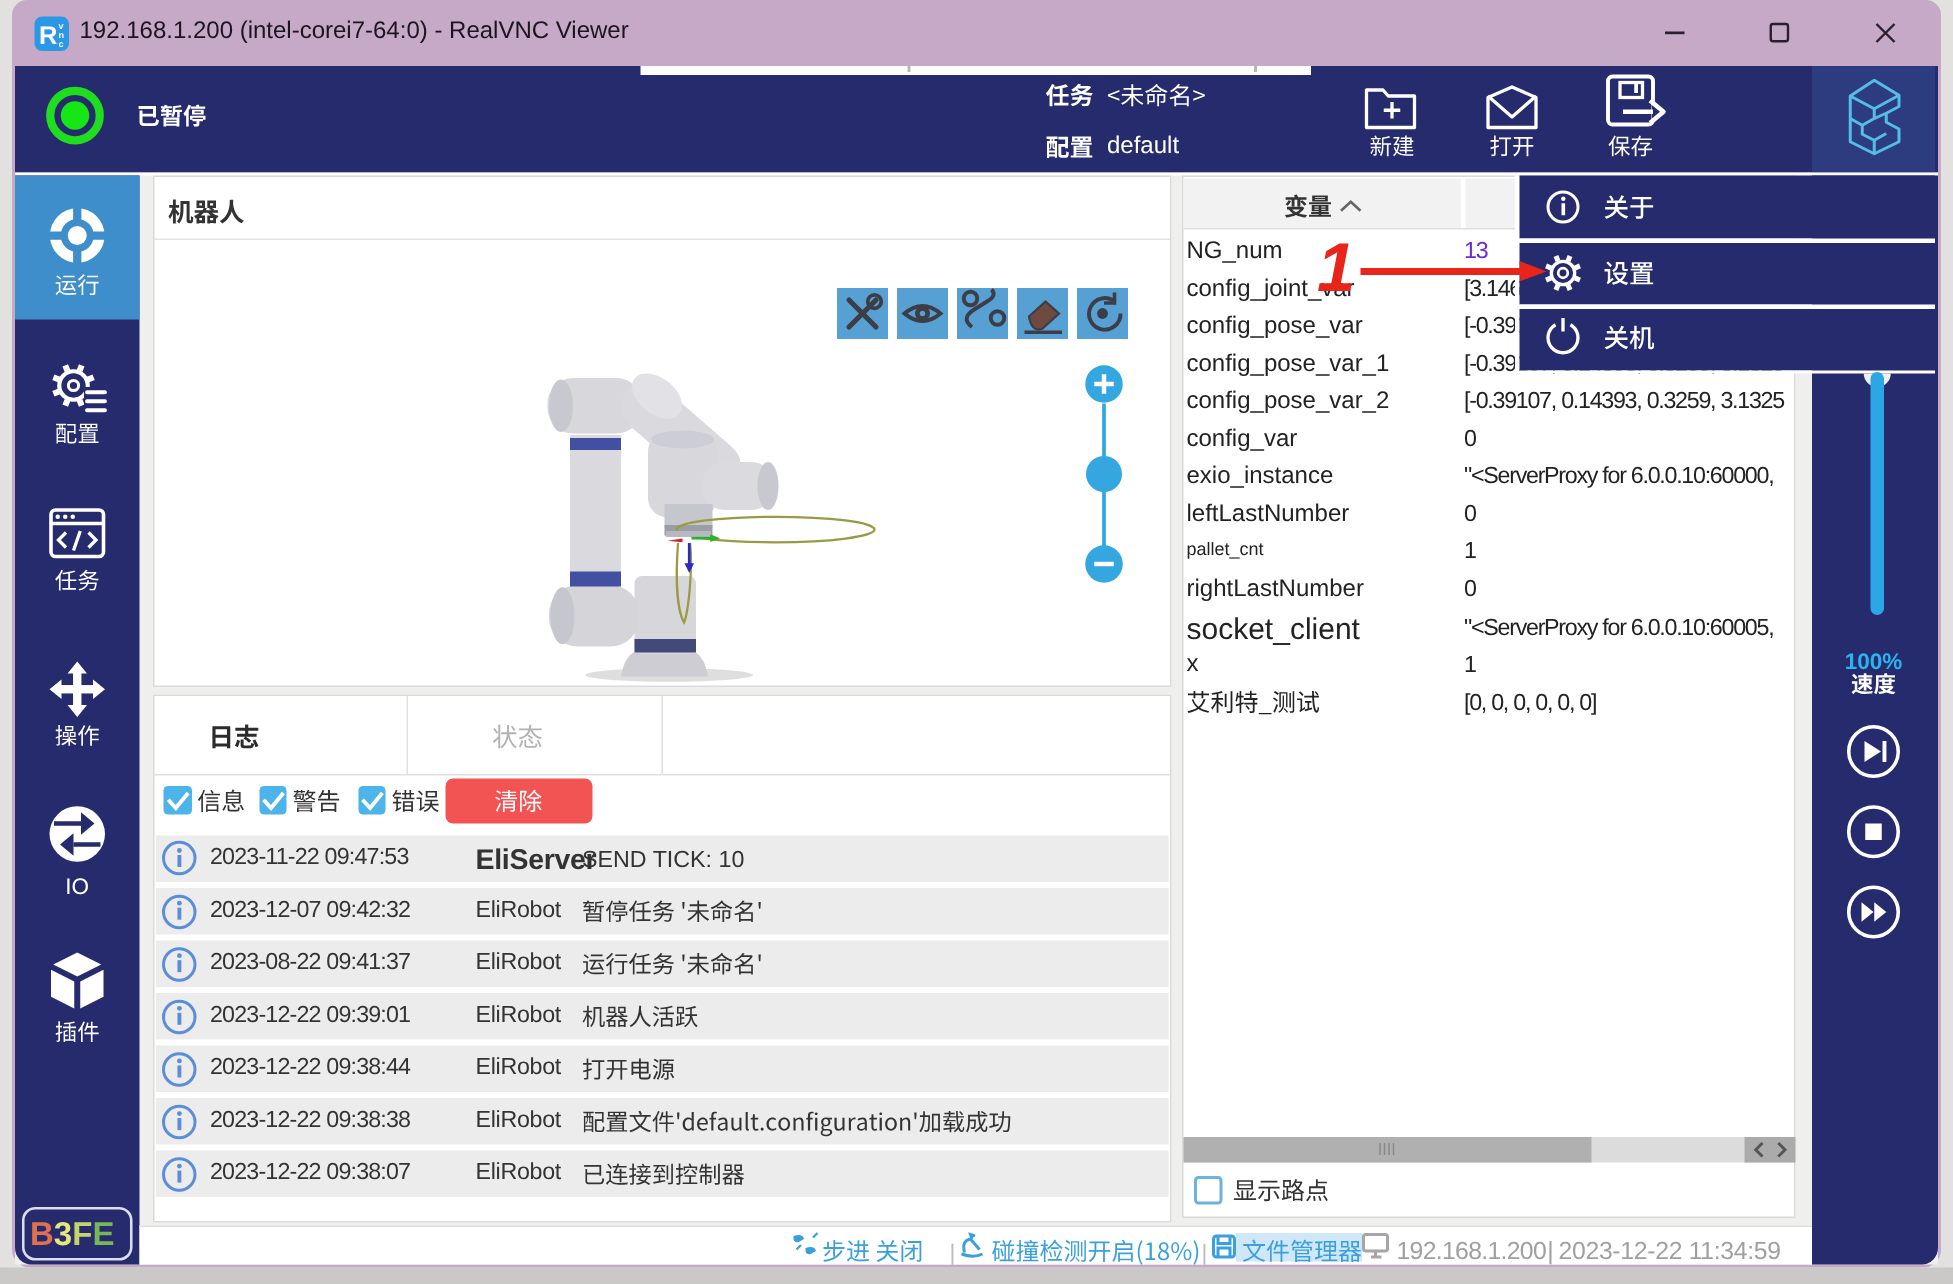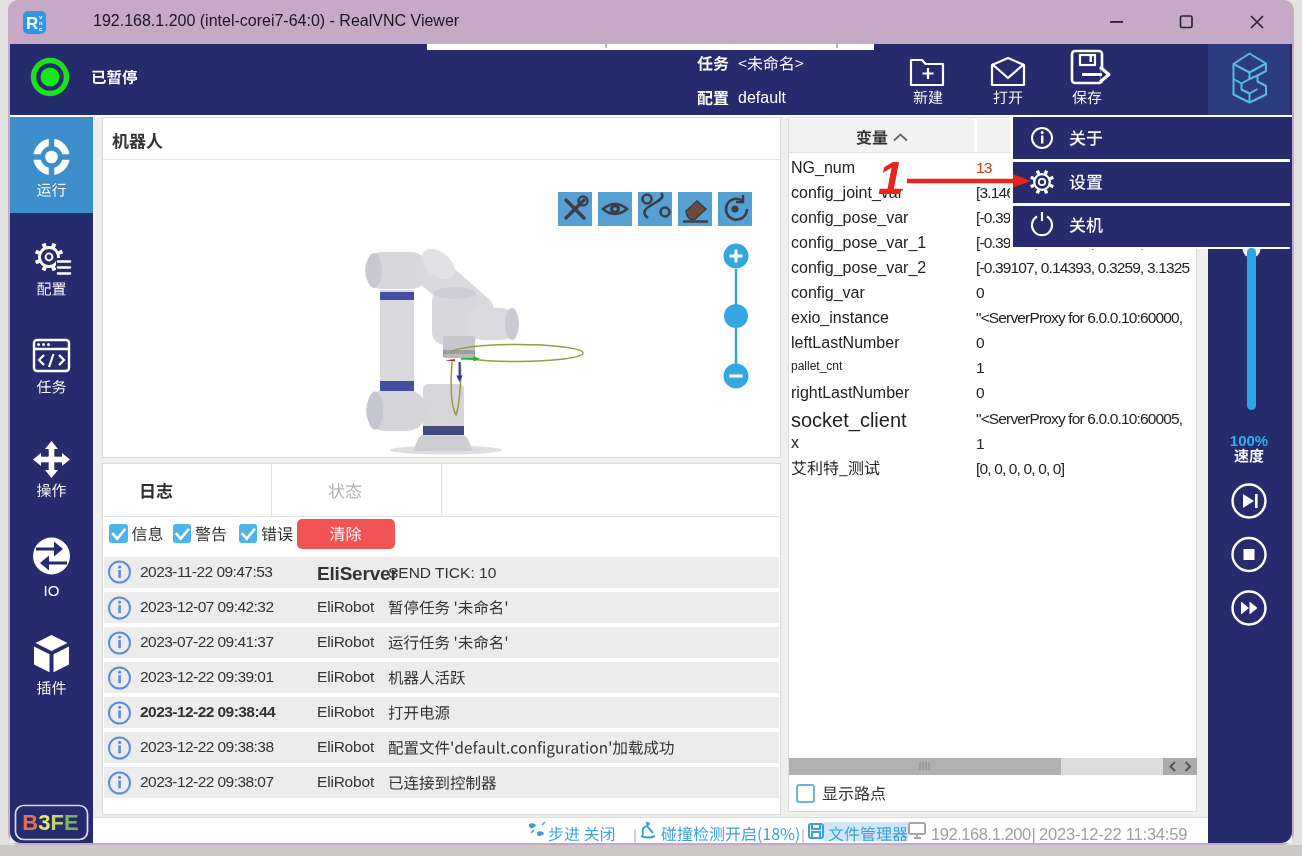--- a/index.html
+++ b/index.html
@@ -46,39 +46,39 @@
 <div class="abs" style="left:789px;top:119px;width:185px;height:33px;background:#f2f2f2"></div>
 <div class="abs" style="left:977px;top:119px;width:219px;height:33px;background:#f2f2f2"></div>
 <div class="abs" style="left:789px;top:151.5px;width:407px;height:1px;background:#e0e0e0"></div>
 <div class="abs" style="left:789px;top:758px;width:407px;height:16.5px;background:#dcdcdc"></div>
 <div class="abs" style="left:789px;top:758px;width:272px;height:16.5px;background:#b0b0b0"></div>
 <div class="abs" style="left:1163px;top:758px;width:33.5px;height:16.5px;background:#ababab"></div>
 <div class="abs" style="left:796px;top:784px;width:19px;height:19px;background:#fff;border:2px solid #6cb2dc;border-radius:3px"></div>
 <div class="abs" style="left:93px;top:817px;width:1115px;height:26px;background:#fff;border-top:1px solid #ddd"></div>
 <div class="abs" style="left:824px;top:822px;width:84px;height:19px;background:#cfe7f6"></div>
 <div class="abs" style="left:1208px;top:117px;width:84px;height:726px;background:#262b6d;border-radius:0 0 11px 0"></div>
-<div class="abs" style="left:53px;top:12px;font-size:16px;color:#1d1420;font-weight:normal;white-space:pre;margin-left:40px;">192.168.1.200 (intel-corei7-64:0) - RealVNC Viewer</div>
+<div class="abs" style="left:53px;top:12px;font-size:16px;color:#1d1420;font-weight:normal;white-space:pre;">192.168.1.200 (intel-corei7-64:0) - RealVNC Viewer</div>
 <div class="abs" style="left:738px;top:88.5px;font-size:16px;color:#fff;font-weight:normal;white-space:pre;">default</div>
 <div class="abs" style="left:140px;top:563px;font-size:15.5px;color:#333;font-weight:normal;white-space:pre;letter-spacing:-0.55px">2023-11-22 09:47:53</div>
 <div class="abs" style="left:317px;top:563px;font-size:19px;color:#333;font-weight:bold;white-space:pre;letter-spacing:-0.2px">EliServer</div>
 <div class="abs" style="left:140px;top:598.1px;font-size:15.5px;color:#333;font-weight:normal;white-space:pre;letter-spacing:-0.55px">2023-12-07 09:42:32</div>
 <div class="abs" style="left:317px;top:598.1px;font-size:15.5px;color:#333;font-weight:normal;white-space:pre;letter-spacing:-0.2px">EliRobot</div>
-<div class="abs" style="left:140px;top:633.1px;font-size:15.5px;color:#333;font-weight:normal;white-space:pre;letter-spacing:-0.55px">2023-07-22 09:41:37</div>
+<div class="abs" style="left:140px;top:633.1px;font-size:15.5px;color:#333;font-weight:normal;white-space:pre;letter-spacing:-0.55px">2023-08-22 09:41:37</div>
 <div class="abs" style="left:317px;top:633.1px;font-size:15.5px;color:#333;font-weight:normal;white-space:pre;letter-spacing:-0.2px">EliRobot</div>
 <div class="abs" style="left:140px;top:668.2px;font-size:15.5px;color:#333;font-weight:normal;white-space:pre;letter-spacing:-0.55px">2023-12-22 09:39:01</div>
 <div class="abs" style="left:317px;top:668.2px;font-size:15.5px;color:#333;font-weight:normal;white-space:pre;letter-spacing:-0.2px">EliRobot</div>
-<div class="abs" style="left:140px;top:703.3px;font-size:15.5px;color:#333;font-weight:bold;white-space:pre;letter-spacing:-0.55px">2023-12-22 09:38:44</div>
+<div class="abs" style="left:140px;top:703.3px;font-size:15.5px;color:#333;font-weight:normal;white-space:pre;letter-spacing:-0.55px">2023-12-22 09:38:44</div>
 <div class="abs" style="left:317px;top:703.3px;font-size:15.5px;color:#333;font-weight:normal;white-space:pre;letter-spacing:-0.2px">EliRobot</div>
 <div class="abs" style="left:140px;top:738.4px;font-size:15.5px;color:#333;font-weight:normal;white-space:pre;letter-spacing:-0.55px">2023-12-22 09:38:38</div>
 <div class="abs" style="left:317px;top:738.4px;font-size:15.5px;color:#333;font-weight:normal;white-space:pre;letter-spacing:-0.2px">EliRobot</div>
 <div class="abs" style="left:140px;top:773.4px;font-size:15.5px;color:#333;font-weight:normal;white-space:pre;letter-spacing:-0.55px">2023-12-22 09:38:07</div>
 <div class="abs" style="left:317px;top:773.4px;font-size:15.5px;color:#333;font-weight:normal;white-space:pre;letter-spacing:-0.2px">EliRobot</div>
 <div class="abs" style="left:789px;top:152px;width:407px;height:606px;overflow:hidden">
     <div class="abs" style="left:2px;top:6.5px;font-size:16px;color:#222;white-space:pre">NG_num</div>
-    <div class="abs" style="left:187px;top:6.9px;font-size:15.5px;letter-spacing:-0.85px;color:#c2410c;white-space:pre">13</div>
+    <div class="abs" style="left:187px;top:6.9px;font-size:15.5px;letter-spacing:-0.85px;color:#6d28d9;white-space:pre">13</div>
     <div class="abs" style="left:2px;top:31.6px;font-size:16px;color:#222;white-space:pre">config_joint_var</div>
     <div class="abs" style="left:187px;top:32.0px;font-size:15.5px;letter-spacing:-0.85px;color:#222;white-space:pre">[3.1463, 0.1439, 1.5708, -1.5708, 1.57</div>
     <div class="abs" style="left:2px;top:56.6px;font-size:16px;color:#222;white-space:pre">config_pose_var</div>
     <div class="abs" style="left:187px;top:57.0px;font-size:15.5px;letter-spacing:-0.85px;color:#222;white-space:pre">[-0.39107, 0.14393, 0.3259, 3.1325</div>
     <div class="abs" style="left:2px;top:81.7px;font-size:16px;color:#222;white-space:pre">config_pose_var_1</div>
     <div class="abs" style="left:187px;top:82.1px;font-size:15.5px;letter-spacing:-0.85px;color:#222;white-space:pre">[-0.39107, 0.14393, 0.3259, 3.1325</div>
     <div class="abs" style="left:2px;top:106.7px;font-size:16px;color:#222;white-space:pre">config_pose_var_2</div>
     <div class="abs" style="left:187px;top:107.1px;font-size:15.5px;letter-spacing:-0.85px;color:#222;white-space:pre">[-0.39107, 0.14393, 0.3259, 3.1325</div>
     <div class="abs" style="left:2px;top:131.8px;font-size:16px;color:#222;white-space:pre">config_var</div>
     <div class="abs" style="left:187px;top:132.2px;font-size:15.5px;letter-spacing:-0.85px;color:#222;white-space:pre">0</div>
@@ -99,21 +99,21 @@
 <div class="abs" style="left:1010px;top:117px;width:2.5px;height:131px;background:#fff;z-index:20"></div>
 <div class="abs" style="left:1012.5px;top:117px;width:277.5px;height:42px;background:#262b6d;z-index:20"></div>
 <div class="abs" style="left:1012.5px;top:161.5px;width:277.5px;height:41.5px;background:#262b6d;z-index:20"></div>
 <div class="abs" style="left:1012.5px;top:205.5px;width:277.5px;height:41px;background:#262b6d;z-index:20"></div>
 <div class="abs" style="left:1012.5px;top:159px;width:277.5px;height:2.5px;background:#fff;z-index:20"></div>
 <div class="abs" style="left:1012.5px;top:203px;width:277.5px;height:2.5px;background:#fff;z-index:20"></div>
 <div class="abs" style="left:1012.5px;top:246.5px;width:277.5px;height:2.5px;background:#fff;z-index:20"></div>
 <div class="abs" style="left:931px;top:824.5px;font-size:16.5px;color:#9f9f9f;font-weight:normal;white-space:pre;letter-spacing:-0.45px">192.168.1.200</div>
 <div class="abs" style="left:1031.5px;top:824.5px;font-size:16.5px;color:#9f9f9f;font-weight:normal;white-space:pre;">|</div>
 <div class="abs" style="left:1039px;top:824.5px;font-size:16.5px;color:#9f9f9f;font-weight:normal;white-space:pre;letter-spacing:-0.2px">2023-12-22 11:34:59</div>
-<div class="abs" style="left:4px;top:805px;width:93px;text-align:center;font-size:22px;font-weight:bold;letter-spacing:0px;line-height:35px;"><span style="color:#e0714f">B</span><span style="color:#e6e87a">3</span><span style="color:#c3d56a">F</span><span style="color:#76b758">E</span></div>
+<div class="abs" style="left:20px;top:805px;width:93px;text-align:left;font-size:22px;font-weight:bold;letter-spacing:0px;line-height:35px;"><span style="color:#e0714f">B</span><span style="color:#e6e87a">3</span><span style="color:#c3d56a">F</span><span style="color:#76b758">E</span></div>
 <svg class="abs" style="left:0;top:0;z-index:50" width="1302" height="856" viewBox="0 0 1302 856">
 <rect x="15.5" y="805.5" width="72" height="34" rx="8" fill="none" stroke="#dcdcf2" stroke-width="1.7"></rect>
 <rect x="23" y="11" width="23" height="23" rx="5" fill="#2b97e5"></rect>
 <text x="26" y="29" font-family="Liberation Sans" font-size="17" font-weight="bold" fill="#fff">R</text>
 <text x="39" y="19" font-family="Liberation Sans" font-size="6" font-weight="bold" fill="#fff">v</text>
 <text x="39" y="25" font-family="Liberation Sans" font-size="6" font-weight="bold" fill="#fff">n</text>
 <text x="39" y="31" font-family="Liberation Sans" font-size="6" font-weight="bold" fill="#fff">c</text>
 <rect x="1110" y="21" width="13" height="1.8" fill="#2a1f2d"></rect>
 <rect x="1180.5" y="16" width="11.5" height="11.5" fill="none" stroke="#2a1f2d" stroke-width="1.6" rx="1.5"></rect>
 <path d="M1251 16 L1263 28 M1263 16 L1251 28" stroke="#2a1f2d" stroke-width="1.6" fill="none"></path>

